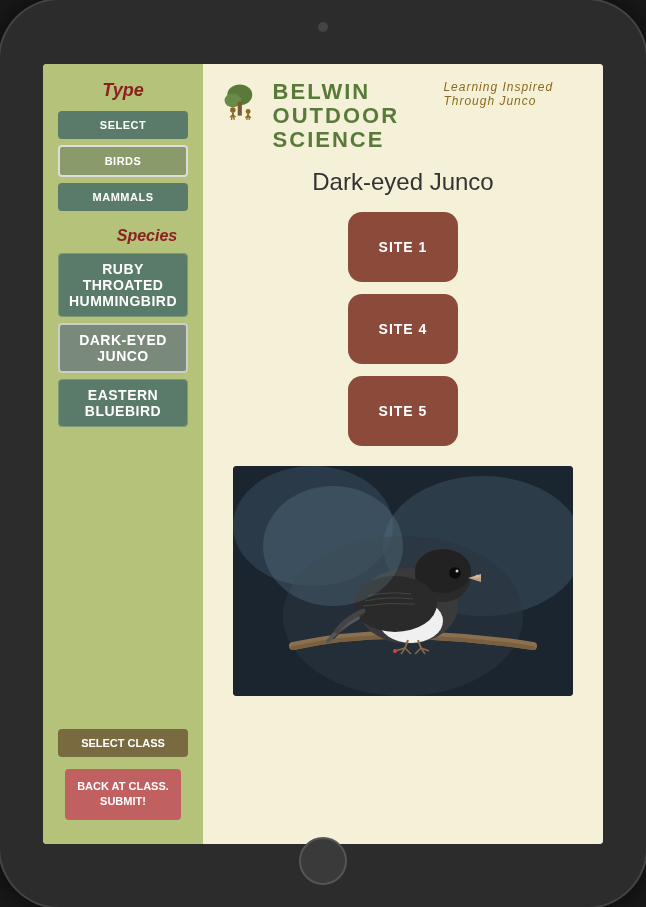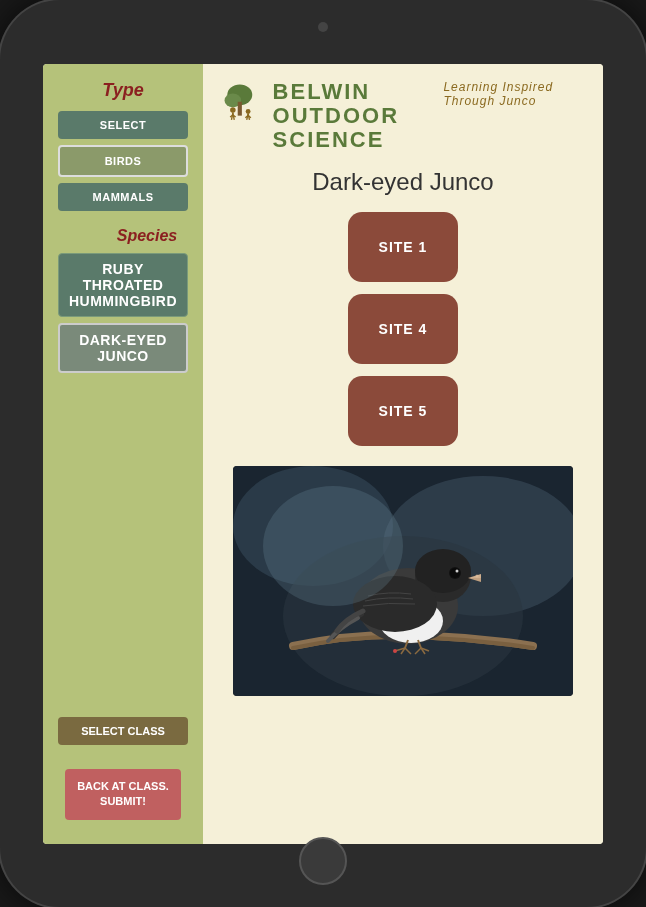--- a/index.html
+++ b/index.html
@@ -125,21 +125,21 @@
 
     .sidebar-species-btn.active {
       background: #7a8a7a;
       border: 2px solid #ccc;
     }
 
     .sidebar-bottom {
       margin-top: auto;
       display: flex;
       flex-direction: column;
-      gap: 24px;
+      gap: 12px;
       width: 100%;
       align-items: center;
       padding-bottom: 8px;
     }
 
     .select-class-btn {
       width: 130px;
       padding: 8px 4px;
       background: #7a6a40;
       color: #fff;
@@ -258,20 +258,21 @@
       <div class="sidebar-type-label">Type</div>
 
       <button class="sidebar-btn">SELECT</button>
       <button class="sidebar-btn active">BIRDS</button>
       <button class="sidebar-btn">MAMMALS</button>
 
       <div class="sidebar-species-label">Species</div>
 
       <button class="sidebar-species-btn">RUBY THROATED HUMMINGBIRD</button>
       <button class="sidebar-species-btn active">DARK-EYED JUNCO</button>
+      <button class="sidebar-species-btn">EASTERN BLUEBIRD</button>
 
       <div class="sidebar-bottom">
         <button class="select-class-btn">SELECT CLASS</button>
         <button class="back-submit-btn">BACK AT CLASS. SUBMIT!</button>
       </div>
     </div>
 
     <div class="main-content">
 
       <div class="header-logo">

